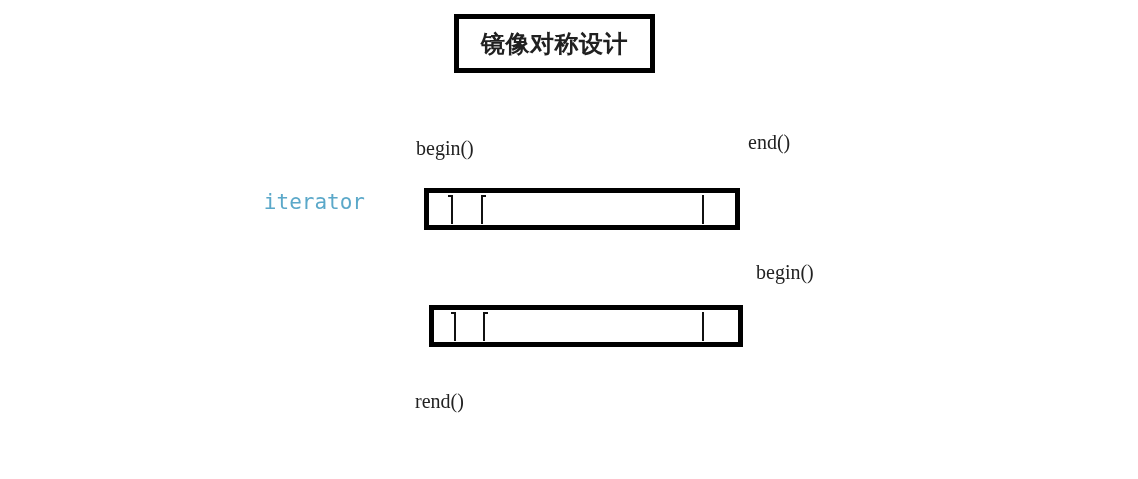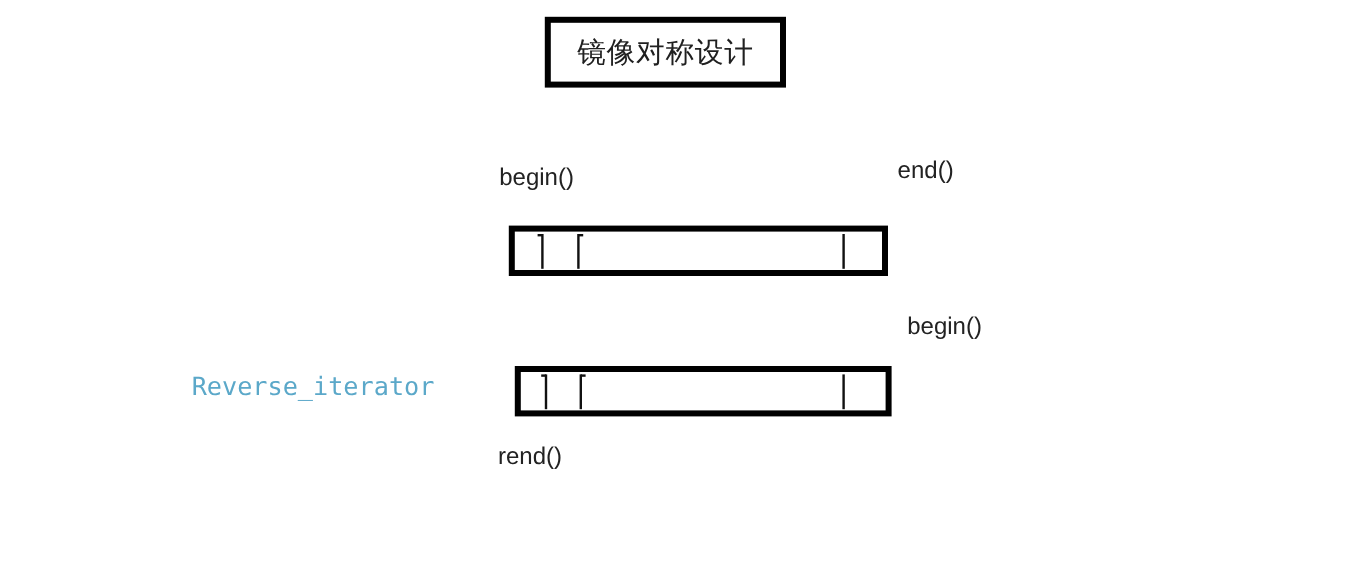--- a/index.html
+++ b/index.html
@@ -29,20 +29,21 @@
     left: 454px;
     top: 14px;
     width: 201px;
     height: 59px;
     box-sizing: border-box;
     border: 5px solid #000000;
     background: #ffffff;
     display: flex;
     align-items: center;
     justify-content: center;
+    font-weight: bold;
   }
   .title-text {
     font-family: "DejaVu Sans", "Liberation Sans", sans-serif;
     font-size: 24px;
     line-height: 1;
     color: #202020;
     letter-spacing: 0.5px;
     white-space: nowrap;
   }
 
@@ -63,30 +64,30 @@
   }
   .row-label.reverse-iterator {
     left: 0px;
     top: 312px;
     width: 362px;
   }
 
   
   .callout {
     position: absolute;
-    font-family: Liberation Sans, sans-serif;
+    font-family: Liberation Serif, serif;
     font-size: 20px;
     line-height: 1;
     color: #222222;
     white-space: nowrap;
   }
   .callout.begin  { left: 416px; top: 138px; }
   .callout.end    { left: 748px; top: 132px; }
   .callout.rbegin { left: 756px; top: 262px; }
-  .callout.rend   { left: 415px; top: 371px; }
+  .callout.rend   { left: 415px; top: 391px; }
 
   
   .bar {
     position: absolute;
     box-sizing: border-box;
     border: 5px solid #000000;
     background: #ffffff;
   }
   .bar.bar-iterator {
     left: 424px;
@@ -126,32 +127,32 @@
 </style>
 </head>
 <body>
 
 <div class="canvas">
 
   <div class="title-box">
     <span class="title-text">镜像对称设计</span>
   </div>
 
+  <div class="row-label iterator">iterator</div>
 
   <div class="callout begin">begin()</div>
 
   <div class="callout end">end()</div>
 
   <div class="bar bar-iterator">
     <div class="tick hooked" style="left: 22px;"></div>
     <div class="tick hooked hook-right" style="left: 52px;"></div>
     <div class="tick plain" style="left: 273px;"></div>
   </div>
 
-  <div class="row-label reverse-iterator">Reverse_iterator</div>
 
   <div class="callout rbegin">begin()</div>
 
   <div class="callout rend">rend()</div>
 
   <div class="bar bar-reverse">
     <div class="tick hooked" style="left: 20px;"></div>
     <div class="tick hooked hook-right" style="left: 49px;"></div>
     <div class="tick plain" style="left: 268px;"></div>
   </div>

